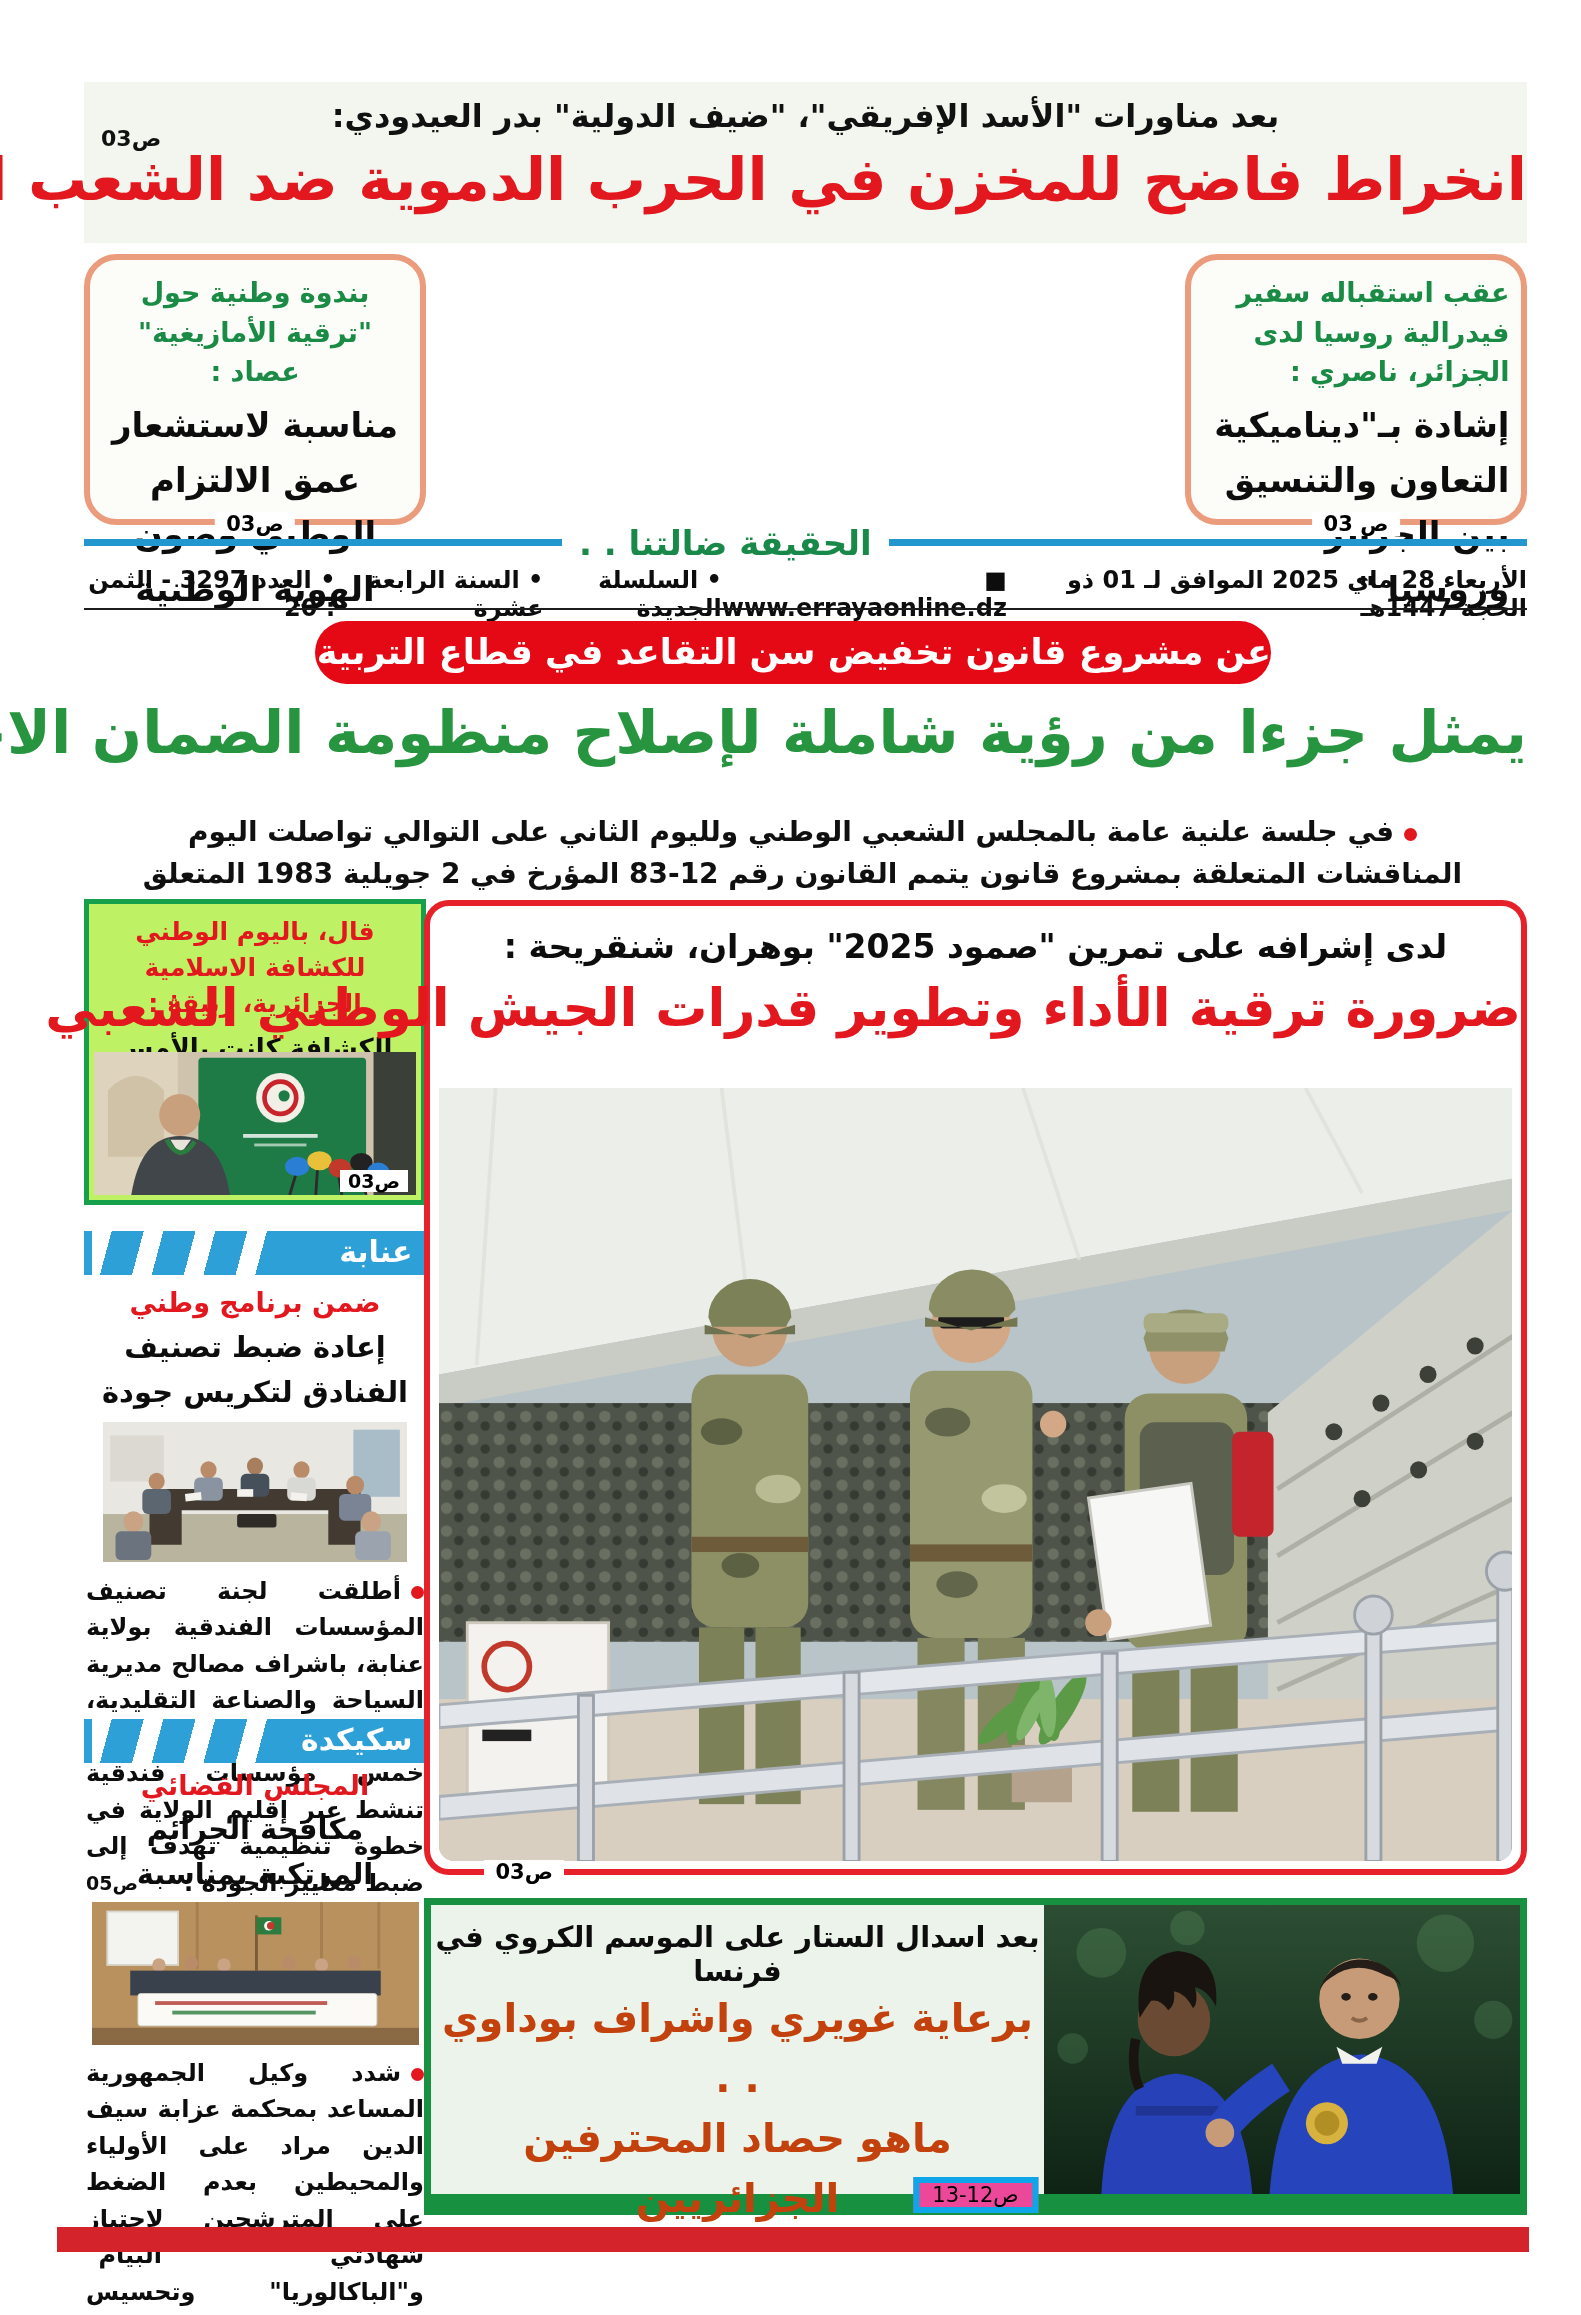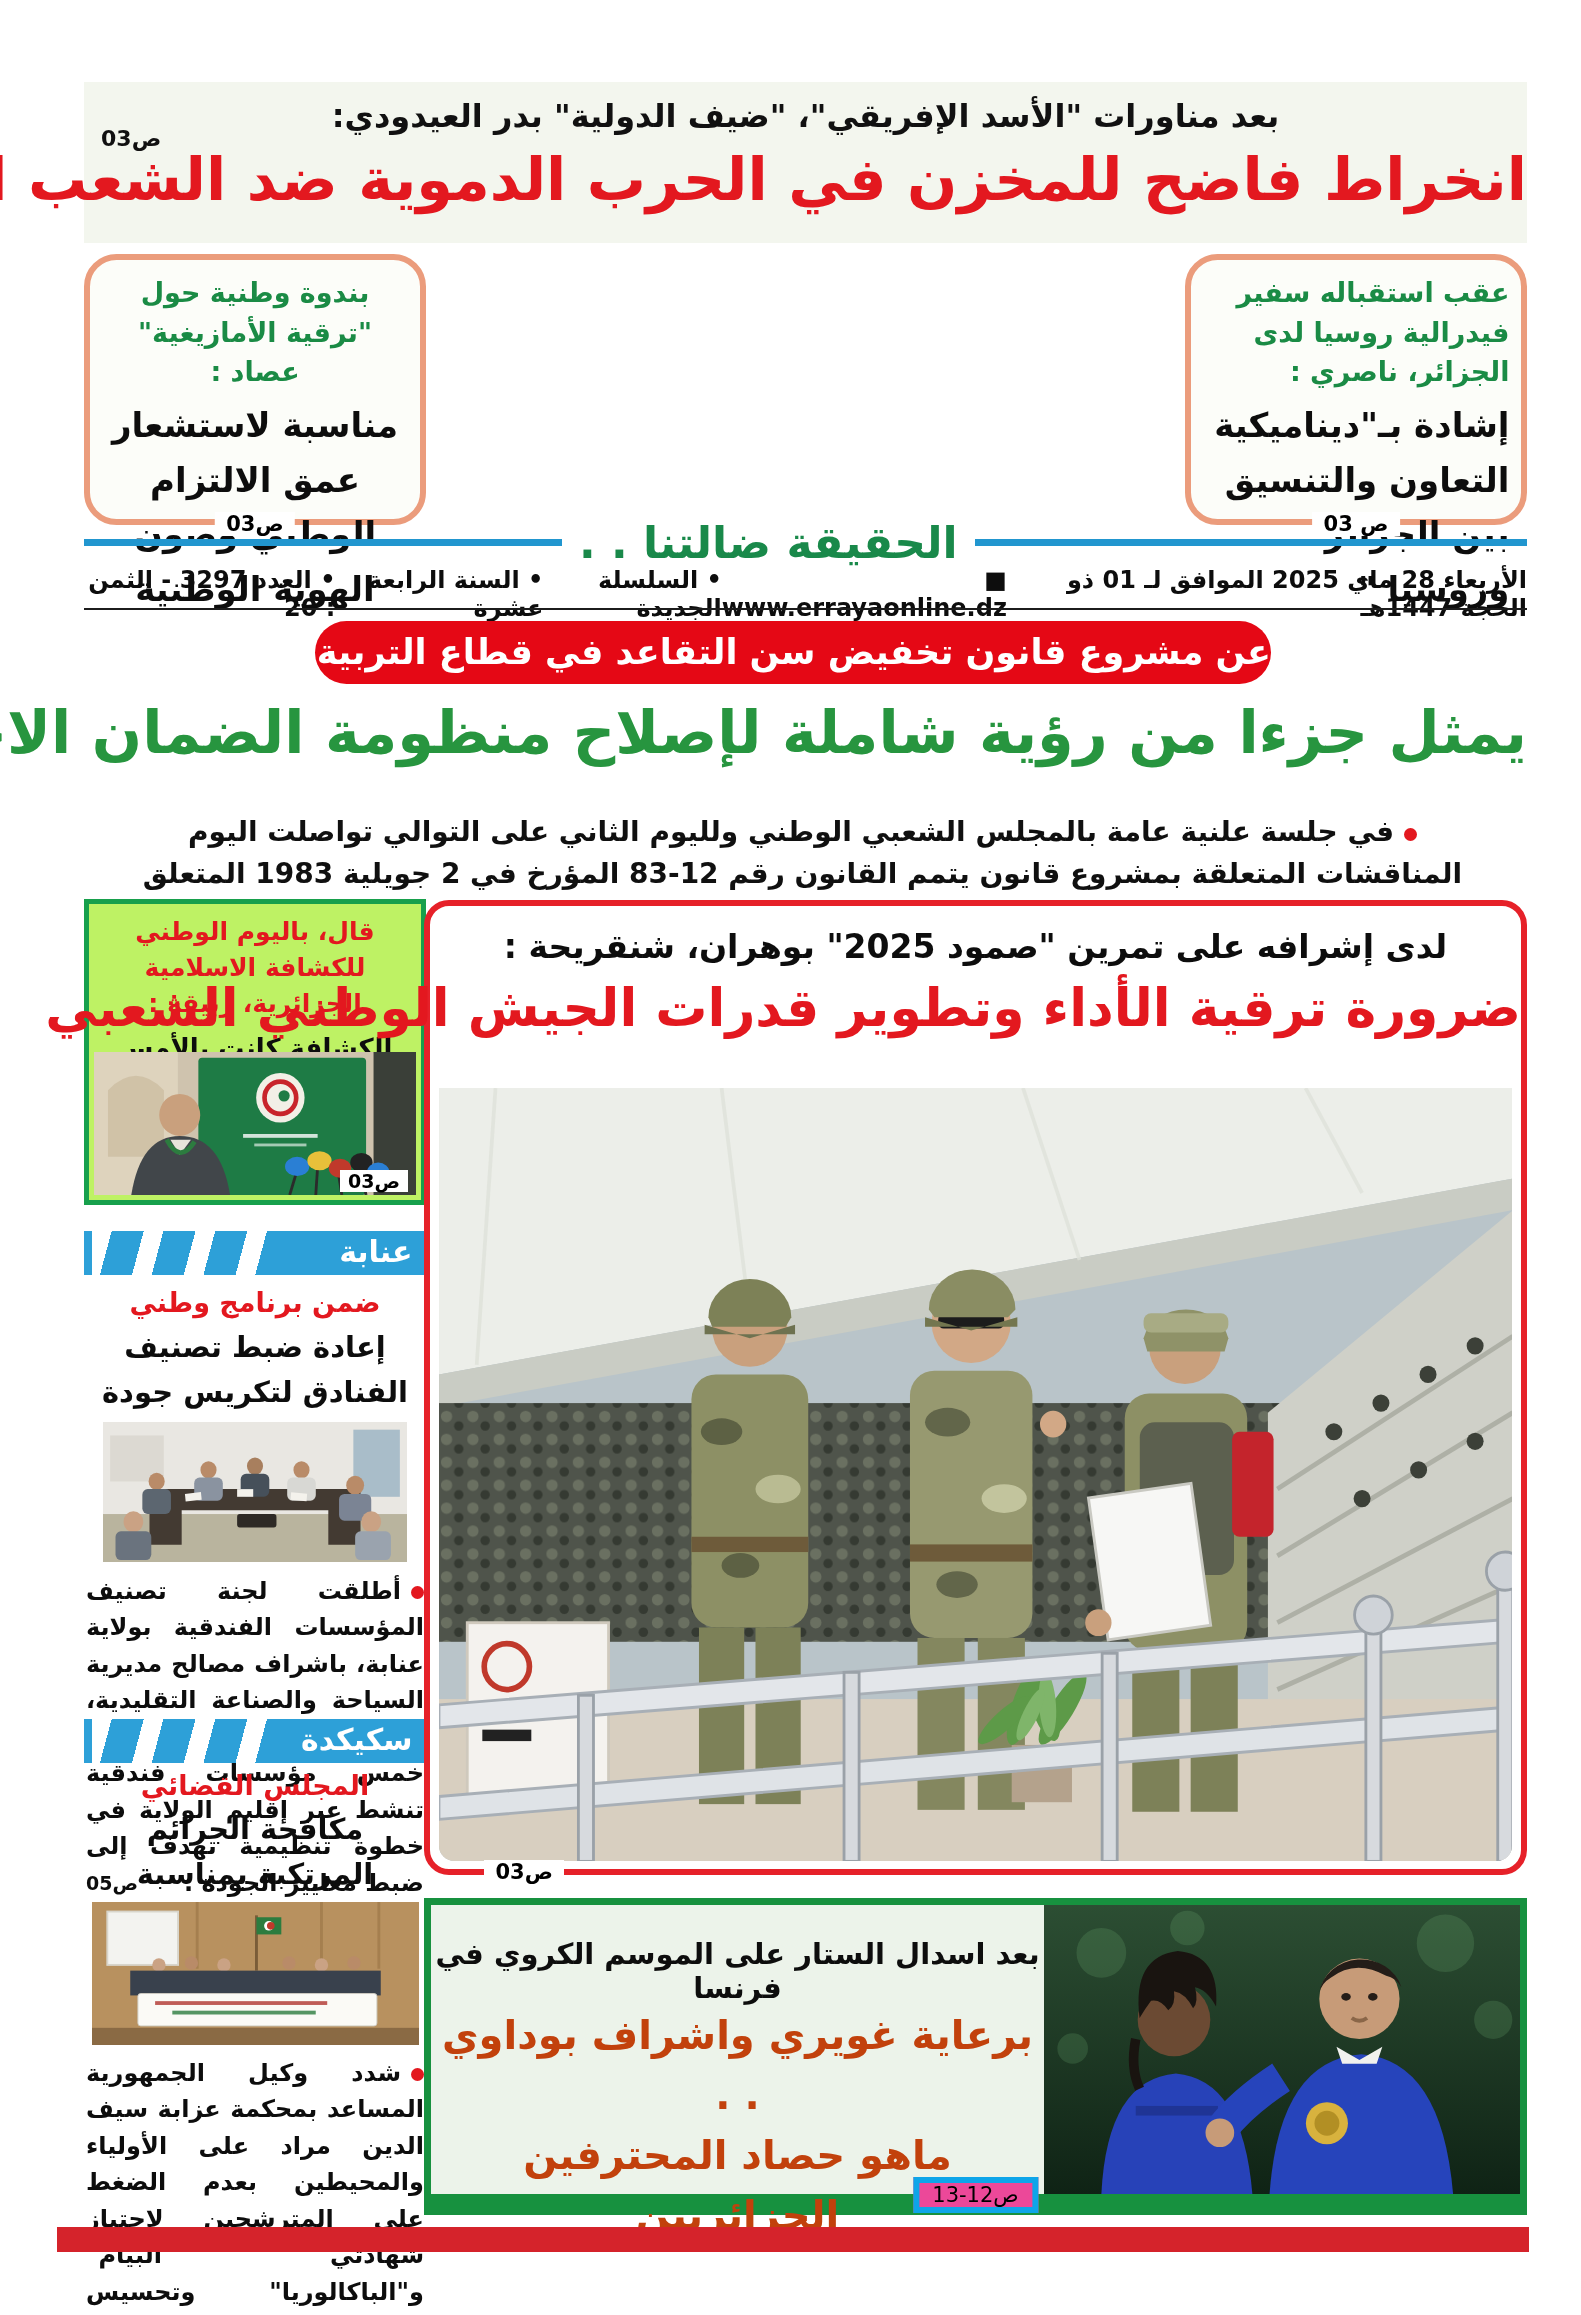--- a/index.html
+++ b/index.html
@@ -30,21 +30,21 @@
            color:#161616;line-height:1.3;z-index:1;}
   #logo-en{position:absolute;bottom:-5.7px;left:25px;color:#1e90d2;font-weight:900;font-style:italic;
            font-size:42px;letter-spacing:2.9px;z-index:2;}
   #logo-sub{position:absolute;bottom:-11.5px;right:32.5px;font-size:22px;font-weight:bold;color:#111;z-index:2;}
 
   
   #tagline-row{left:84px;top:528px;width:1443px;height:29px;display:flex;align-items:center;direction:ltr;}
   .tag-bar{height:7.6px;background:#2196cf;}
   #tag-bar-l{width:478px;}
   #tag-bar-r{flex:1;}
-  #tagline{color:#19894a;font-size:44px;font-weight:900;padding:0 17px;white-space:nowrap;direction:rtl;}
+  #tagline{color:#19894a;font-size:34px;font-weight:900;padding:0 17px;white-space:nowrap;direction:rtl;}
 
   #date-bar{left:84px;top:566px;width:1443px;display:flex;justify-content:space-between;align-items:baseline;
             font-size:24px;font-weight:bold;color:#0d0d0d;direction:rtl;}
   #date-rule{left:84px;top:608px;width:1443px;border-top:2.9px solid #1c1c1c;}
 
   
   #lead-banner{left:315px;top:621px;width:956px;height:63px;background:#e50815;border-radius:42px;
                color:#fff;font-size:35px;font-weight:900;text-align:center;line-height:63px;white-space:nowrap;}
   #lead-headline{left:84px;top:698px;width:1443px;text-align:center;font-size:59px;font-weight:900;
                  color:#27953f;white-space:nowrap;letter-spacing:-1px;}
@@ -87,21 +87,21 @@
             background:#fff;text-align:center;box-sizing:border-box;}
   #army-kicker{font-size:33px;font-weight:900;margin-top:21px;color:#0d0d0d;}
   #army-headline{font-size:52px;font-weight:900;color:#e3181f;margin-top:11.5px;white-space:nowrap;letter-spacing:-1px;}
   #army-photo{position:absolute;left:8.6px;right:8.6px;top:182px;bottom:7.6px;border-radius:0 0 15.3px 15.3px;overflow:hidden;}
   #army-pref{position:absolute;bottom:-15.3px;left:54px;background:#fff;padding:0 11.5px;font-size:21px;font-weight:bold;z-index:2;}
 
   
   #sports-box{left:424px;top:1898px;width:1103px;height:317px;border:7.6px solid #17913f;border-bottom-width:21px;
               background:#ecf3ea;box-sizing:border-box;display:flex;direction:rtl;}
   #sports-photo{width:476px;height:100%;flex:0 0 476px;}
-  #sports-text{flex:1;text-align:center;padding-top:15.3px;margin-top:17px;}
+  #sports-text{flex:1;text-align:center;padding-top:15.3px;}
   #sports-kicker{font-size:29px;font-weight:900;color:#0d0d0d;}
   .sports-red{color:#c2410c;font-size:40px;font-weight:900;line-height:1.5;}
   #sports-pref{position:absolute;bottom:-19px;left:50%;transform:translateX(-50%);background:#ec4899;
                border:6px solid #0ea5e9;padding:0 13.4px;font-size:21px;font-weight:normal;z-index:2;}
 
   #bottom-bar{left:57px;top:2227px;width:1472px;height:25px;background:#d5232b;}
 
   svg{display:block;width:100%;height:100%;}
 </style>
 </head>

